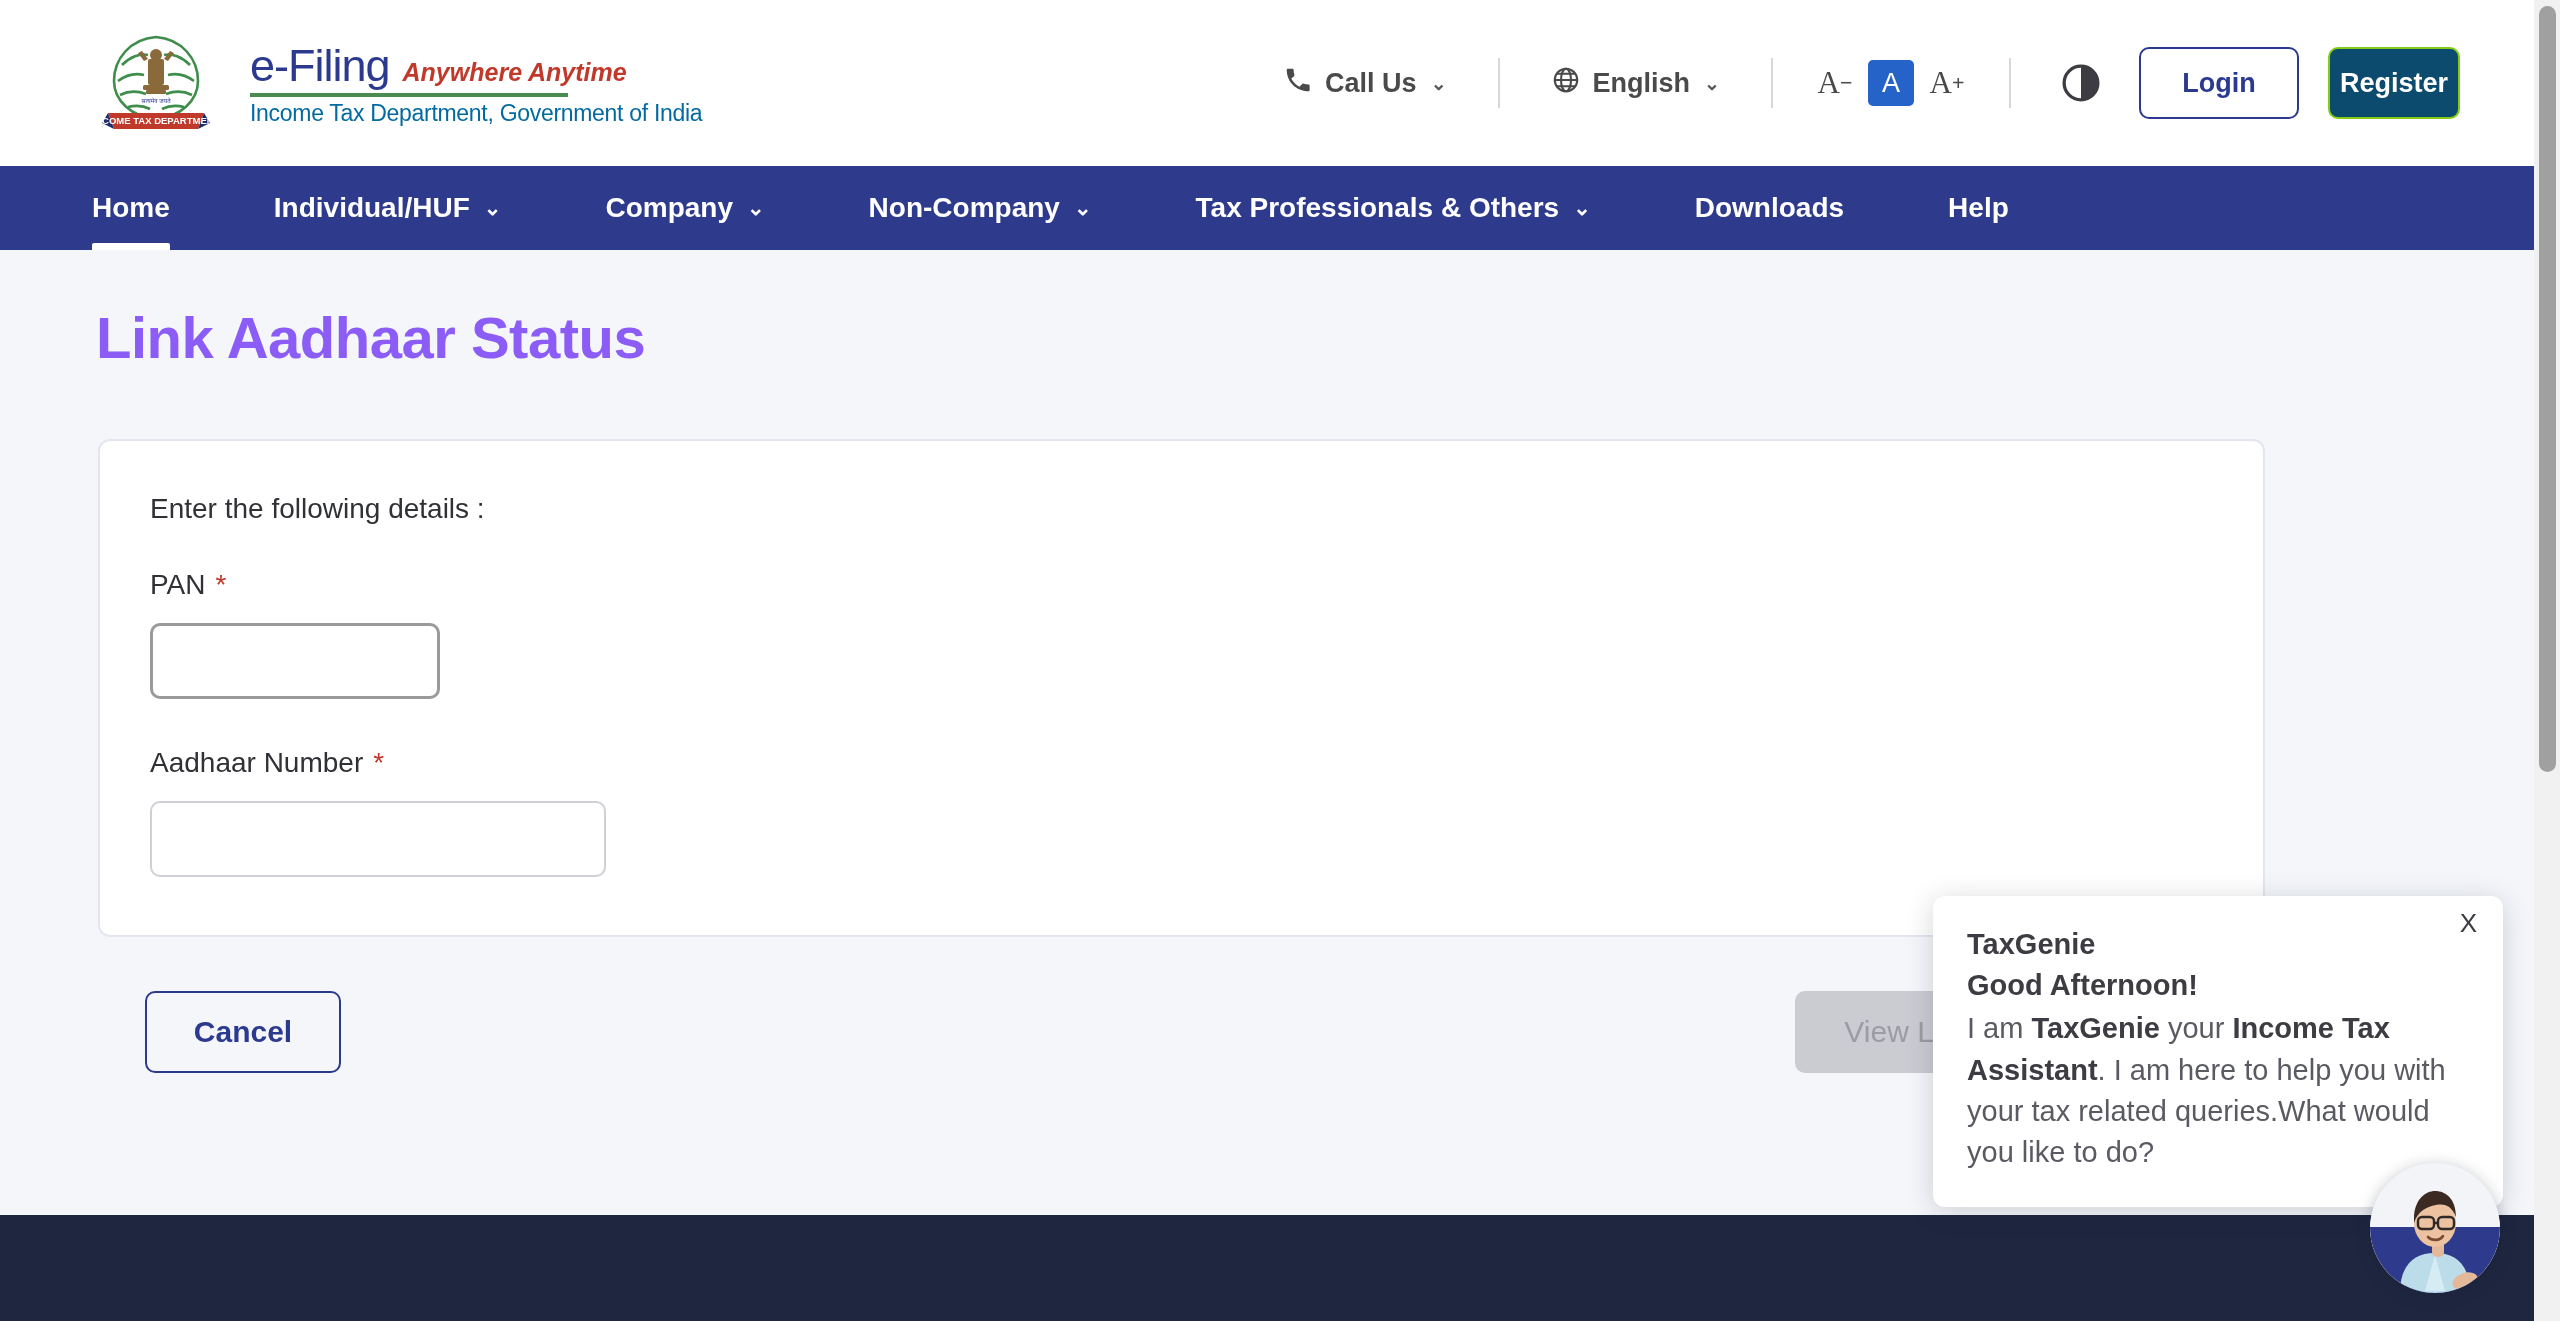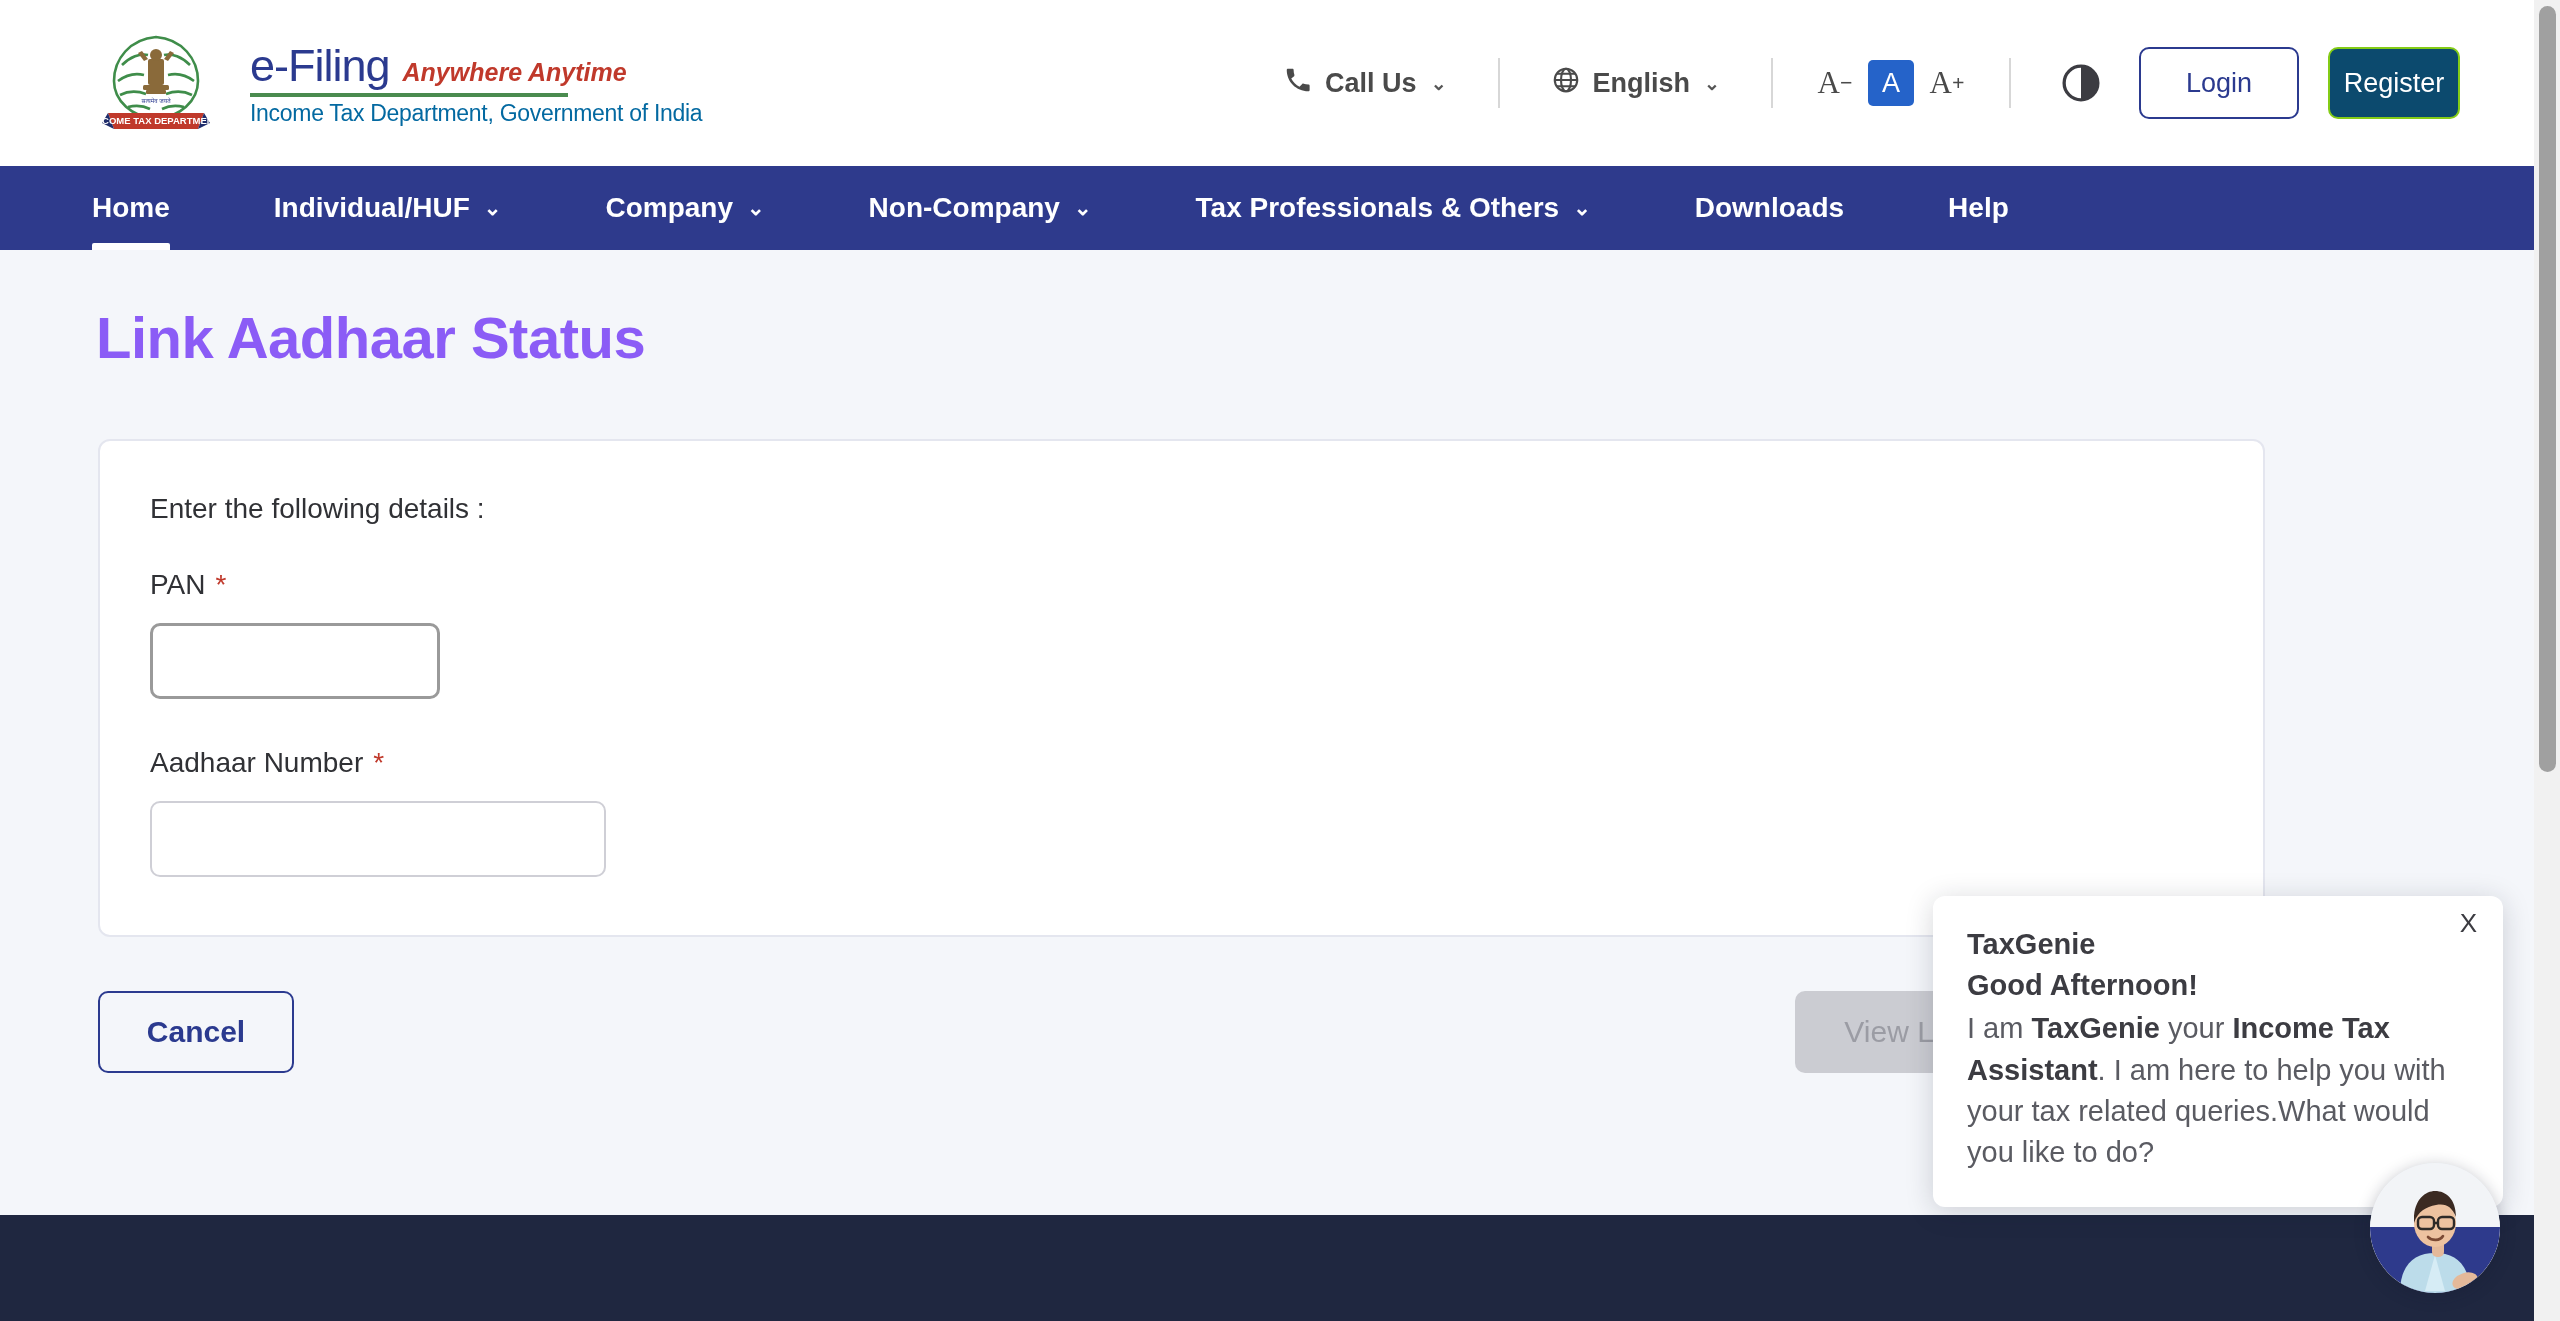--- a/index.html
+++ b/index.html
@@ -135,21 +135,21 @@
     height: 54px;
     display: flex;
     align-items: center;
     justify-content: center;
     cursor: pointer;
     margin: 0 20px;
   }
 
   .btn-login, .btn-register {
     font-size: 27px;
-    font-weight: 400;
+    font-weight: 700;
     border-radius: 10px;
     display: flex;
     align-items: center;
     justify-content: center;
     cursor: pointer;
     height: 72px;
   }
   .btn-login {
     width: 160px;
     border: 2px solid #2b3a8f;
@@ -279,20 +279,21 @@
     border-radius: 10px;
     background: transparent;
     color: #2b3a8f;
     font-size: 30px;
     font-weight: 700;
     font-family: "Liberation Sans", sans-serif;
     cursor: pointer;
     display: flex;
     align-items: center;
     justify-content: center;
+    margin-left: 47px;
   }
   .btn-view {
     position: absolute;
     left: 1795px;
     top: 4px;
     min-width: 440px;
     height: 82px;
     background: #cbccd2;
     color: #9b9ca4;
     border: none;

